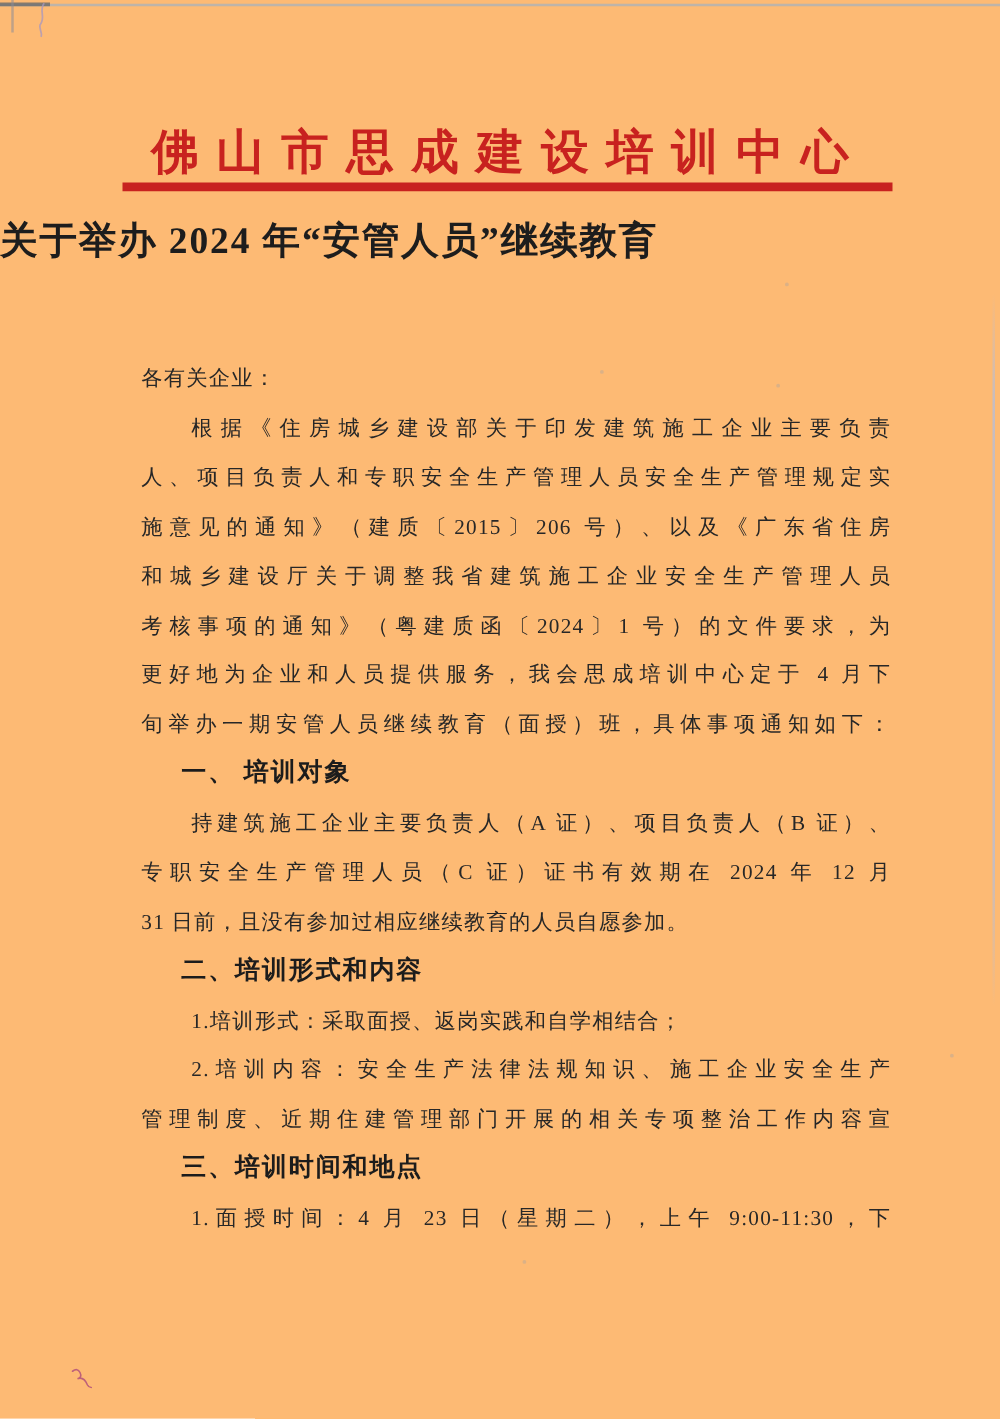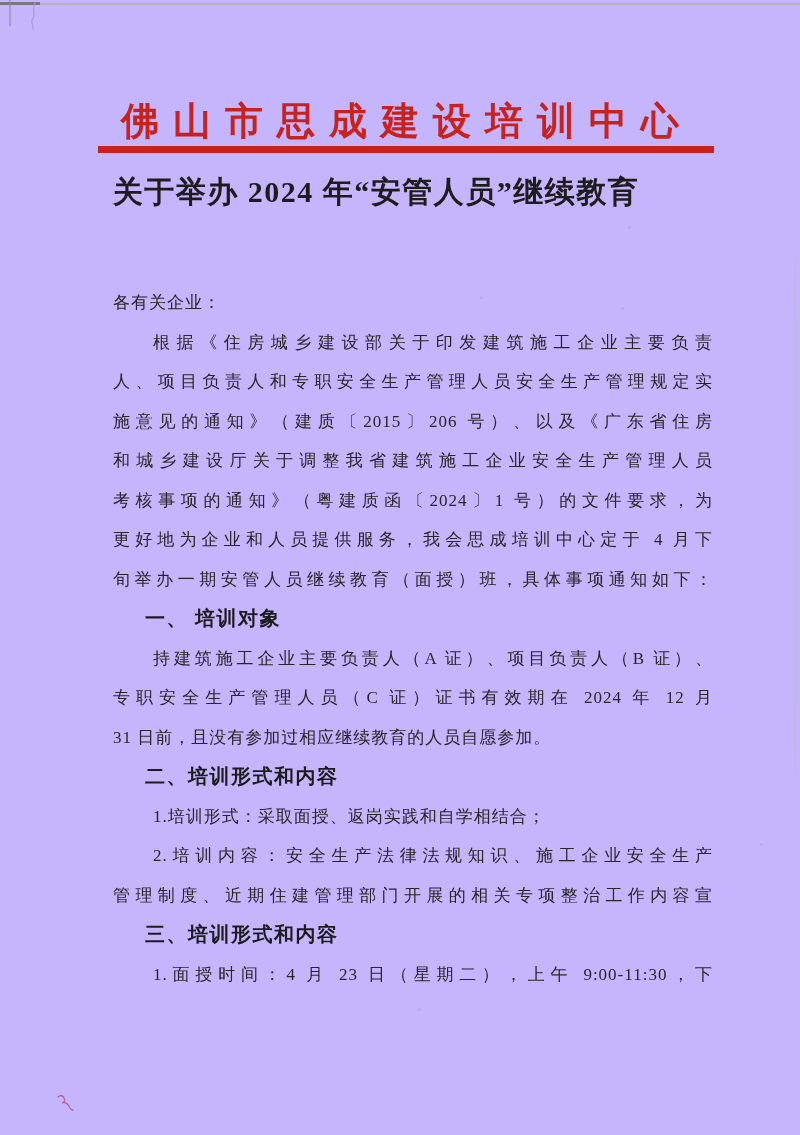--- a/index.html
+++ b/index.html
@@ -1,21 +1,21 @@
 <!DOCTYPE html>
 <html style="--accent: #c8221f;"><head>
 <meta charset="utf-8">
 <style>
   html, body { margin: 0; padding: 0; background: #ffffff; }
   .page {
     position: relative;
     width: 800px;
     height: 1135px;
     margin: 0 auto;
-    background: #c4b5fd;
+    background: #fdba74;
     overflow: hidden;
     font-family: "Liberation Serif", "DejaVu Serif", serif;
     color: #262626;
   }
 
   
   .edge-top {
     position: absolute; top: 3px; left: 0; width: 800px; height: 2px;
     background: #b3b3b3; opacity: .85;
   }
@@ -49,21 +49,20 @@
     white-space: nowrap;
   }
   .red-rule {
     position: absolute; top: 146px; left: 98px; width: 616px; height: 7px;
     background: var(--accent, #c8221f);
   }
 
   
   .doc-title {
     position: absolute; left: 0; width: 752px;
-    text-align: center;
     font-size: 30px; font-weight: bold;
     letter-spacing: 1.5px;
     color: #1d1d1d;
     white-space: nowrap;
   }
   .doc-title.l1 { top: 172px; }
   .doc-title.l2 { top: 224px; }
 
   
   .body-block {
@@ -126,17 +125,17 @@
       <div class="line j">更好地为企业和人员提供服务，我会思成培训中心定于 4 月下</div>
       <div class="line j">旬举办一期安管人员继续教育（面授）班，具体事项通知如下：</div>
       <div class="line heading">一、 培训对象</div>
       <div class="line ind j">持建筑施工企业主要负责人（A 证）、项目负责人（B 证）、</div>
       <div class="line j">专职安全生产管理人员（C 证）证书有效期在 2024 年 12 月</div>
       <div class="line">31 日前，且没有参加过相应继续教育的人员自愿参加。</div>
       <div class="line heading">二、培训形式和内容</div>
       <div class="line ind">1.培训形式：采取面授、返岗实践和自学相结合；</div>
       <div class="line ind j">2.培训内容：安全生产法律法规知识、施工企业安全生产</div>
       <div class="line j">管理制度、近期住建管理部门开展的相关专项整治工作内容宣</div>
-      <div class="line heading">三、培训形式和内容</div>
+      <div class="line heading">三、培训时间和地点</div>
       <div class="line ind j">1.面授时间：4 月 23 日（星期二），上午 9:00-11:30，下</div>
     </div>
 
 </div>
 
 </body></html>

